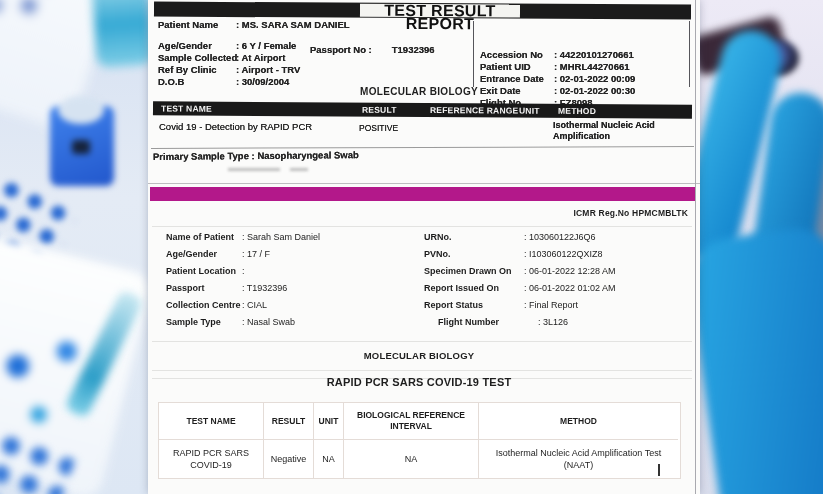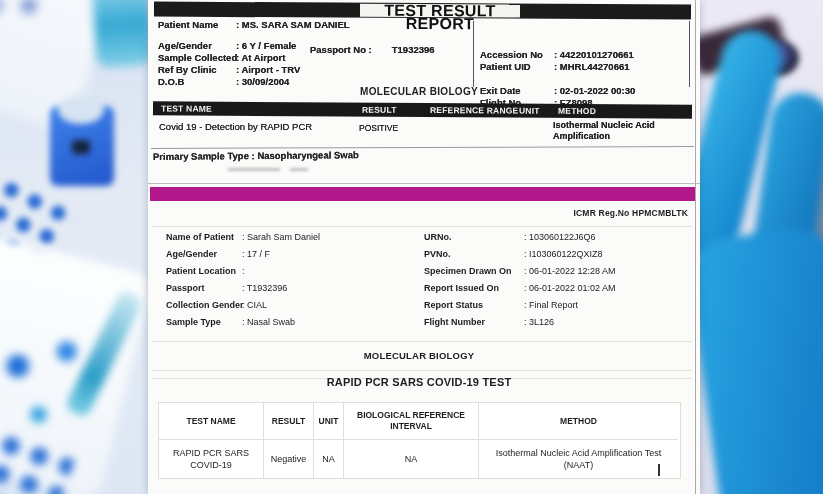--- a/index.html
+++ b/index.html
@@ -133,20 +133,23 @@
 
     <div class="vline" style="left:325px;top:21px;height:66px"></div>
     <div class="vline" style="left:541px;top:21px;height:66px"></div>
 
     <div class="d1-meta" style="left:332px;top:21px">
       <span class="lb">Accession No</span><span>: 44220101270661</span>
     </div>
     <div class="d1-meta" style="left:332px;top:33px">
       <span class="lb">Patient UID</span><span>: MHRL44270661</span>
     </div>
+    <div class="d1-meta" style="left:332px;top:45px">
+      <span class="lb">Entrance Date</span><span>: 02-01-2022 00:09</span>
+    </div>
     <div class="d1-meta" style="left:332px;top:57px">
       <span class="lb">Exit Date</span><span>: 02-01-2022 00:30</span>
     </div>
     <div class="d1-meta" style="left:332px;top:69px">
       <span class="lb">Flight No</span><span>: FZ8098</span>
     </div>
 
     <div class="d1-section">MOLECULAR BIOLOGY</div>
 
     <div class="d1-thead">
@@ -181,42 +184,42 @@
     <div class="d2-field lcol" style="left:18px;top:249px">
       <span class="lb">Age/Gender</span><span>: 17 / F</span>
     </div>
     <div class="d2-field lcol" style="left:18px;top:266px">
       <span class="lb">Patient Location</span><span>:</span>
     </div>
     <div class="d2-field lcol" style="left:18px;top:283px">
       <span class="lb">Passport</span><span>: T1932396</span>
     </div>
     <div class="d2-field lcol" style="left:18px;top:300px">
-      <span class="lb">Collection Gender</span><span>: CIAL</span>
+      <span class="lb">Collection Centre</span><span>: CIAL</span>
     </div>
     <div class="d2-field lcol" style="left:18px;top:317px">
       <span class="lb">Sample Type</span><span>: Nasal Swab</span>
     </div>
 
     <div class="d2-field rcol" style="left:276px;top:232px">
       <span class="lb">URNo.</span><span>: 103060122J6Q6</span>
     </div>
     <div class="d2-field rcol" style="left:276px;top:249px">
       <span class="lb">PVNo.</span><span>: I103060122QXIZ8</span>
     </div>
     <div class="d2-field rcol" style="left:276px;top:266px">
       <span class="lb">Specimen Drawn On</span><span>: 06-01-2022 12:28 AM</span>
     </div>
     <div class="d2-field rcol" style="left:276px;top:283px">
       <span class="lb">Report Issued On</span><span>: 06-01-2022 01:02 AM</span>
     </div>
     <div class="d2-field rcol" style="left:276px;top:300px">
       <span class="lb">Report Status</span><span>: Final Report</span>
     </div>
-    <div class="d2-field rcol" style="left:276px;top:317px">
+    <div class="d2-field rcol" style="left:290px;top:317px">
       <span class="lb">Flight Number</span><span>: 3L126</span>
     </div>
 
     <div class="faint" style="top:341px"></div>
     <div class="d2-sec">MOLECULAR BIOLOGY</div>
     <div class="faint" style="top:370px"></div>
     <div class="faint" style="top:378px"></div>
     <div class="d2-title">RAPID PCR SARS COVID-19 TEST</div>
 
     <div class="d2-table">

